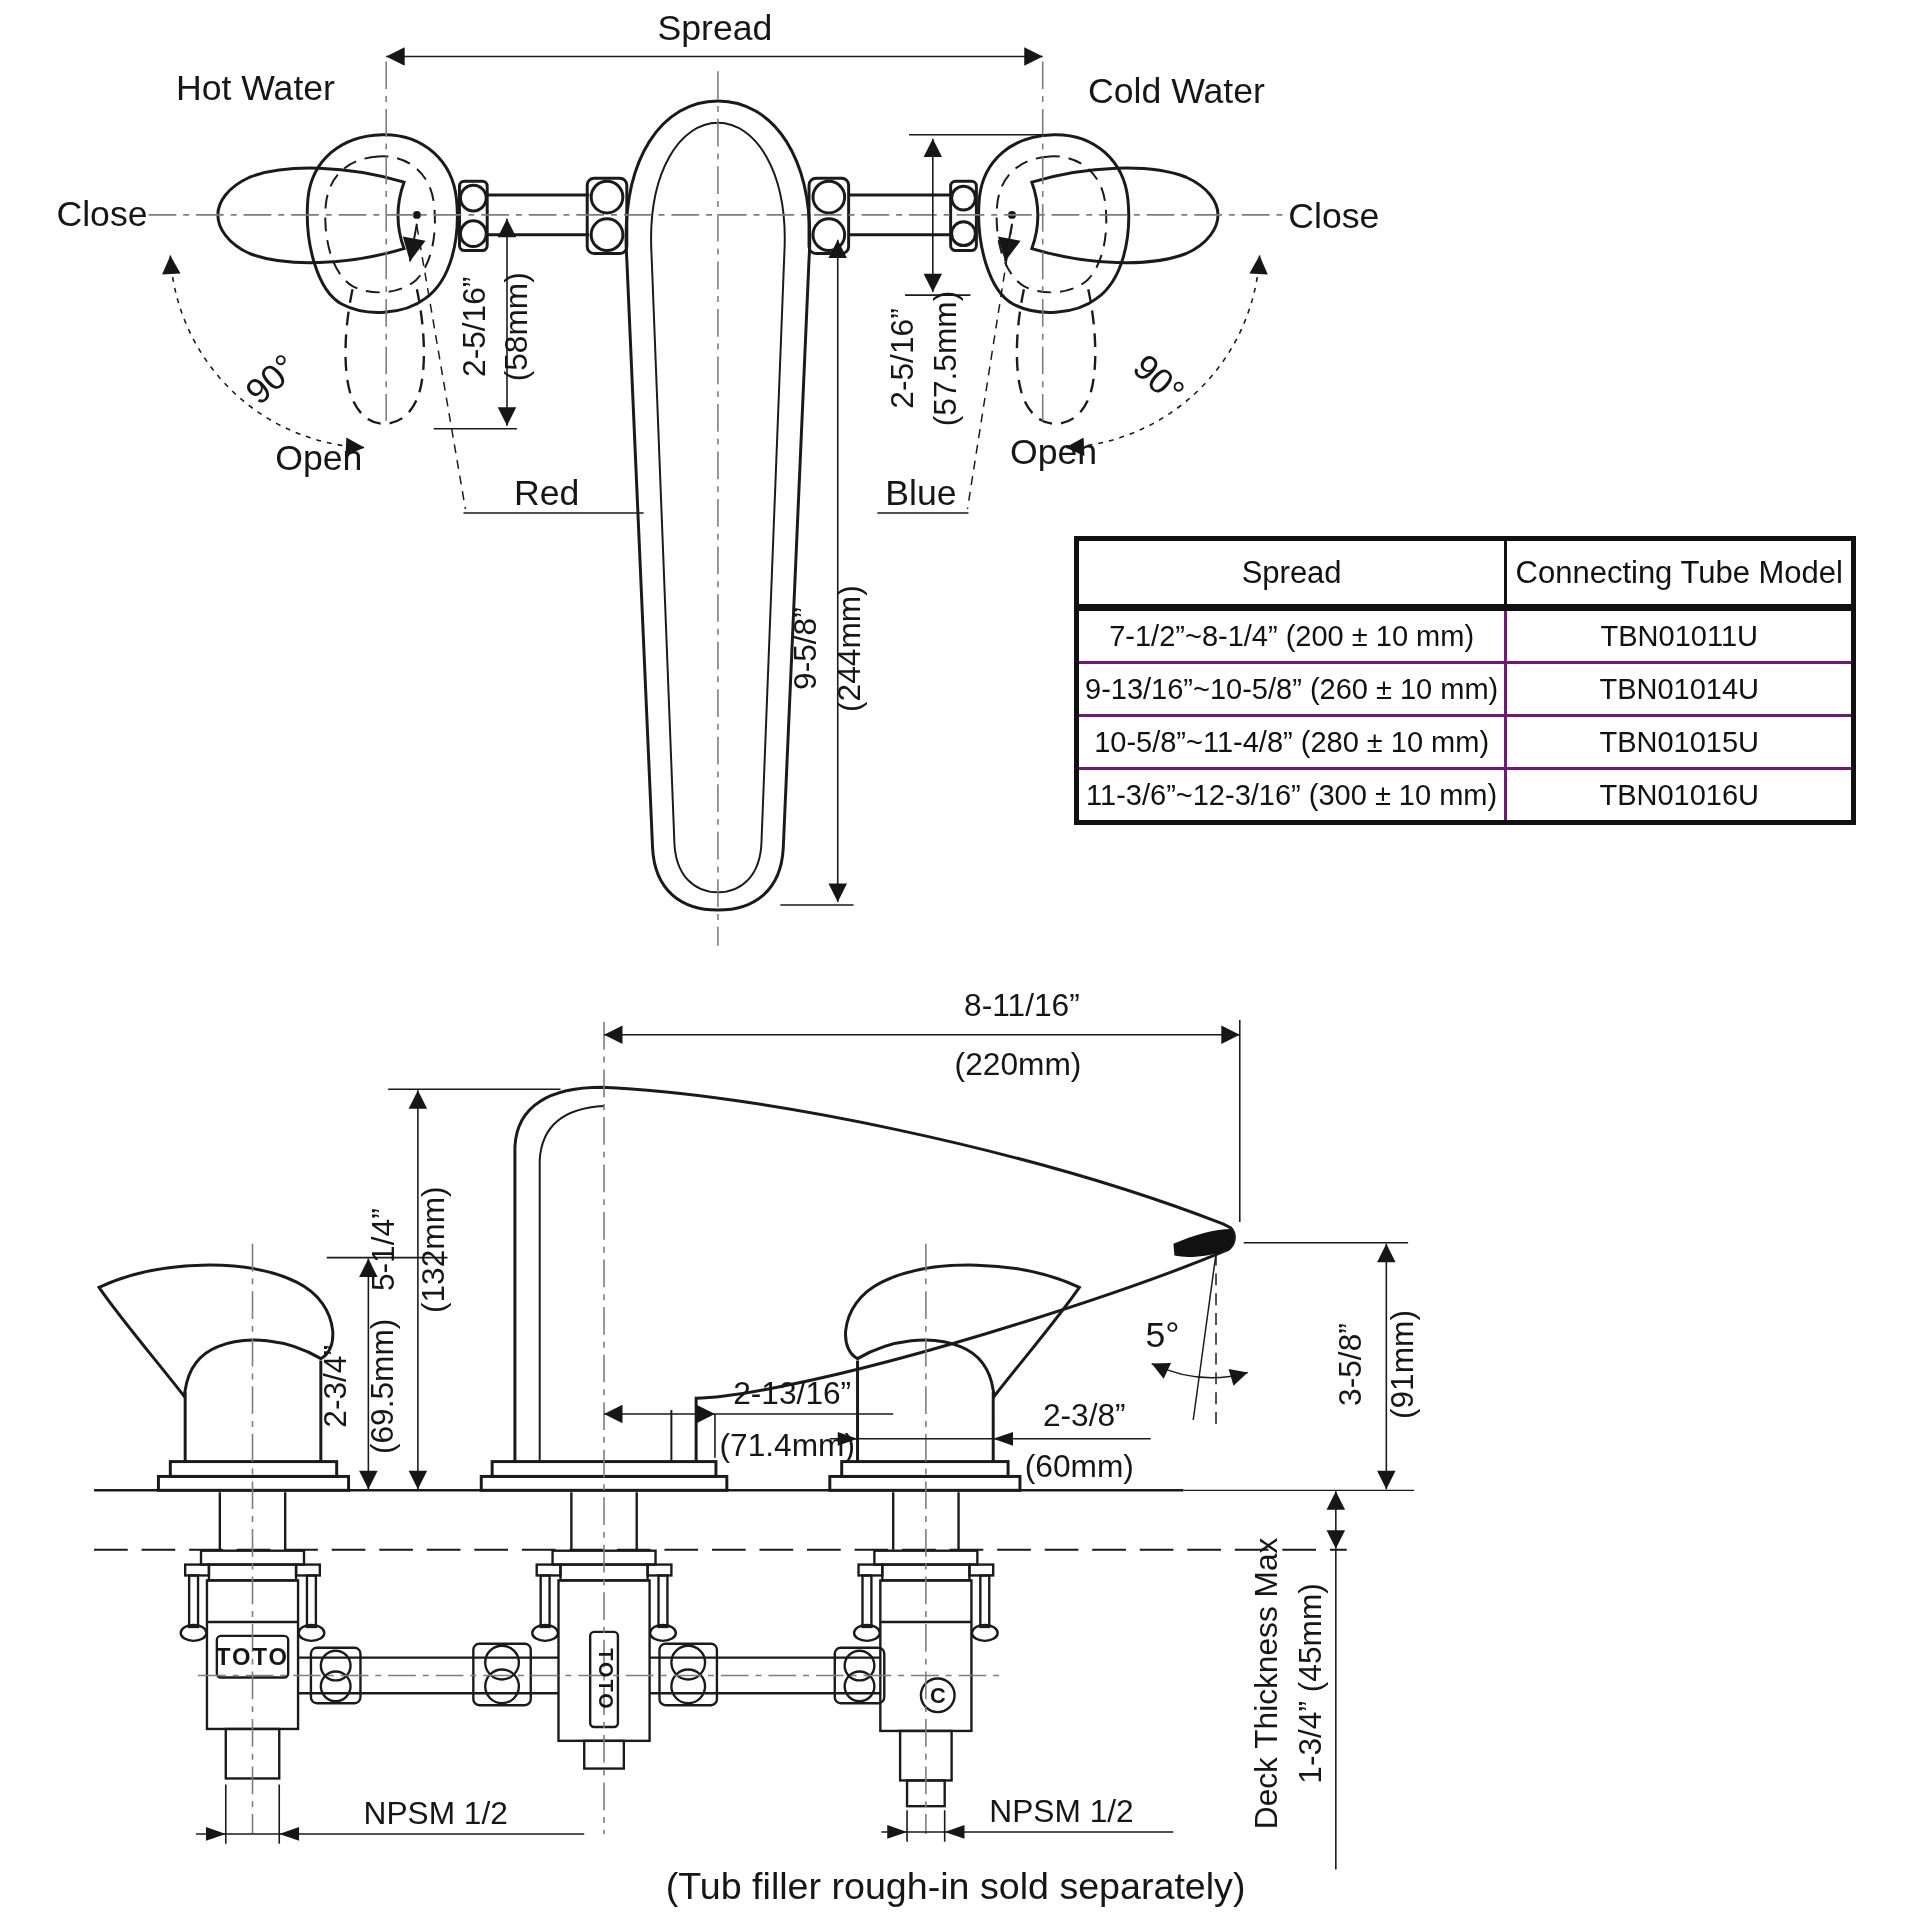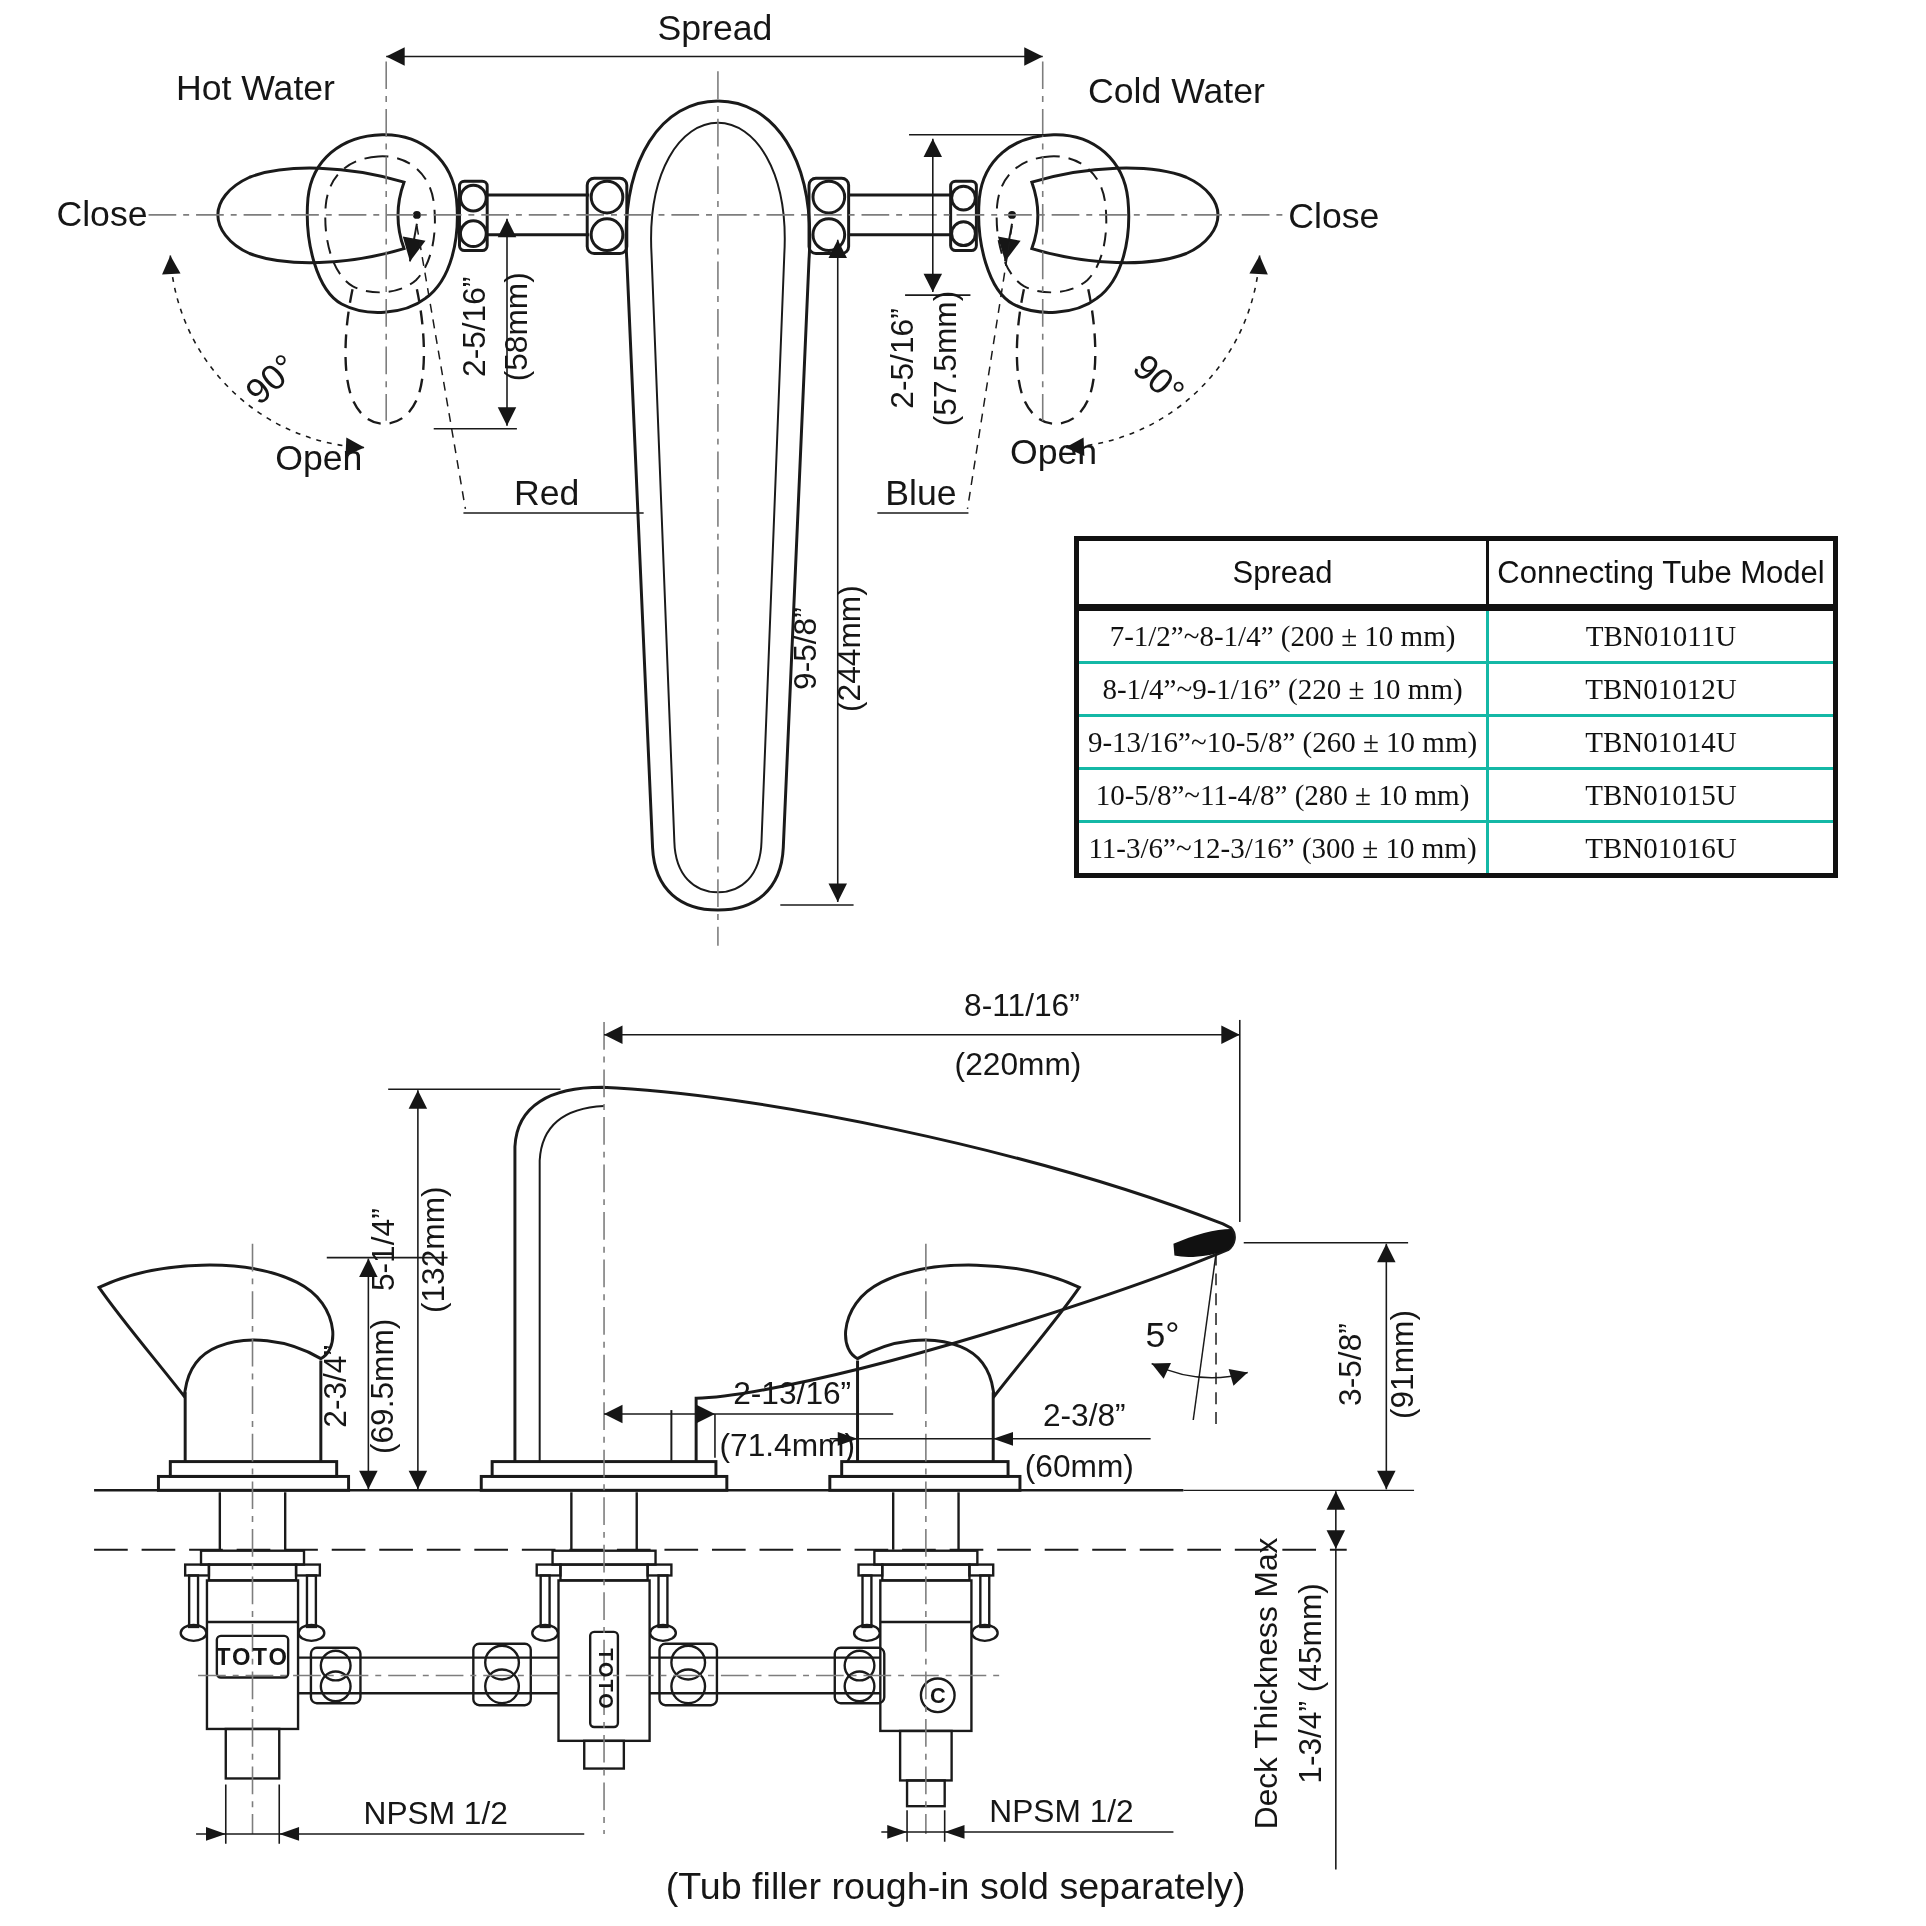--- a/index.html
+++ b/index.html
@@ -5,22 +5,22 @@
   html,body{margin:0;padding:0;background:#fff;}
   .canvas{position:relative;width:1927px;height:1927px;background:#ffffff;
           font-family:"Liberation Sans",sans-serif;color:#111;overflow:hidden;}
   svg text{fill:#161616;font-family:"Liberation Sans",sans-serif;}
   .lbl{font-size:36px;}
   .dim{font-size:32px;}
   .spec-table{position:absolute;left:1074px;top:536px;border-collapse:collapse;
               table-layout:fixed;background:#fff;border:5px solid #111;}
   .spec-table th{height:61px;font-size:31px;font-weight:normal;border:3px solid #111;
                  border-bottom:7px solid #111;text-align:center;}
-  .spec-table td{height:50px;font-size:29px;border:3px solid #14b8a6;text-align:center;
-                 padding:0 6px;white-space:nowrap;font-family:Liberation Serif, serif;}
+  .spec-table td{height:50px;font-size:29px;border:3px solid #701a75;text-align:center;
+                 padding:0 6px;white-space:nowrap;}
   .col-spread{width:411px;}
   .col-model{width:348px;}
 </style>
 </head>
 <body>
 
 <div class="canvas">
 
 <svg width="1927" height="1927" viewBox="0 0 1946 1946" xmlns="http://www.w3.org/2000/svg">
   <defs>
@@ -319,24 +319,20 @@
       <th>Spread</th>
       <th>Connecting Tube Model</th>
     </tr>
   </thead>
   <tbody>
     <tr>
       <td>7-1/2”~8-1/4” (200 ± 10 mm)</td>
       <td>TBN01011U</td>
     </tr>
     <tr>
-      <td>8-1/4”~9-1/16” (220 ± 10 mm)</td>
-      <td>TBN01012U</td>
-    </tr>
-    <tr>
       <td>9-13/16”~10-5/8” (260 ± 10 mm)</td>
       <td>TBN01014U</td>
     </tr>
     <tr>
       <td>10-5/8”~11-4/8” (280 ± 10 mm)</td>
       <td>TBN01015U</td>
     </tr>
     <tr>
       <td>11-3/6”~12-3/16” (300 ± 10 mm)</td>
       <td>TBN01016U</td>

